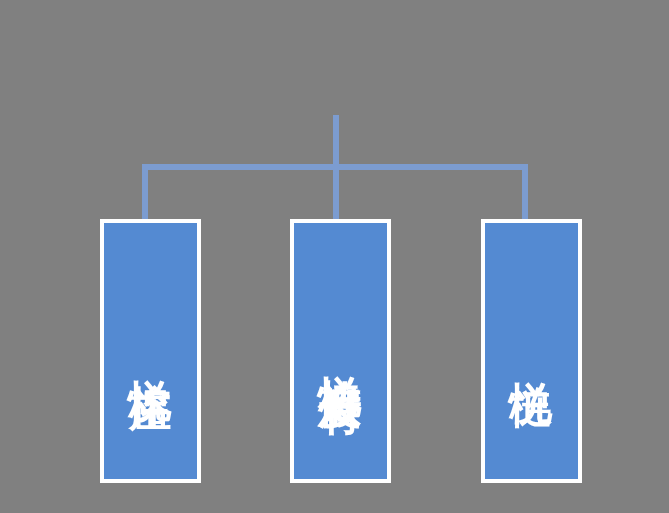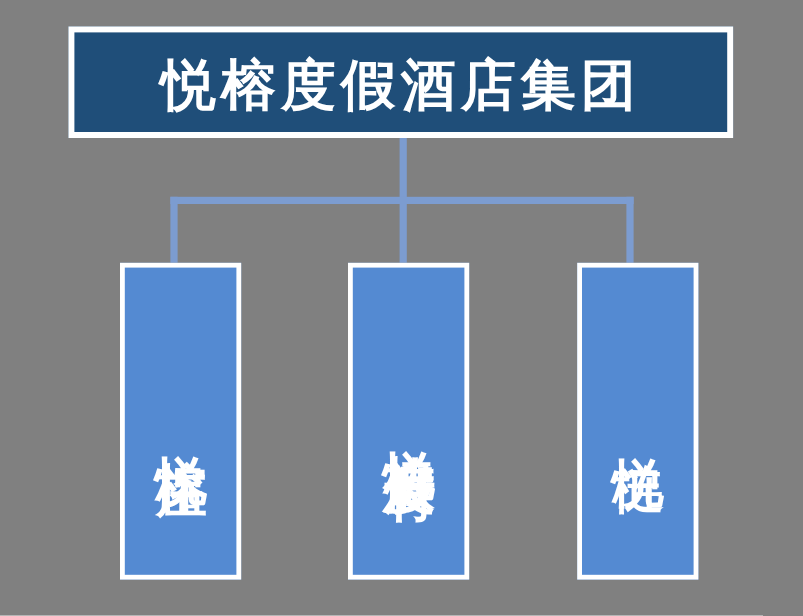--- a/index.html
+++ b/index.html
@@ -75,23 +75,20 @@
     letter-spacing: 4px;
     line-height: 1;
     white-space: nowrap;
   }
 </style>
 </head>
 <body>
 
 <div class="canvas">
 
-  <div class="root-box">
-    <span class="label">悦榕度假酒店集团</span>
-  </div>
 
   <div class="connector stem"></div>
   <div class="connector hbar"></div>
   <div class="connector drop-left"></div>
   <div class="connector drop-right"></div>
 
   <div class="child-box child-1">
     <span class="label">悦榕庄</span>
   </div>
 

